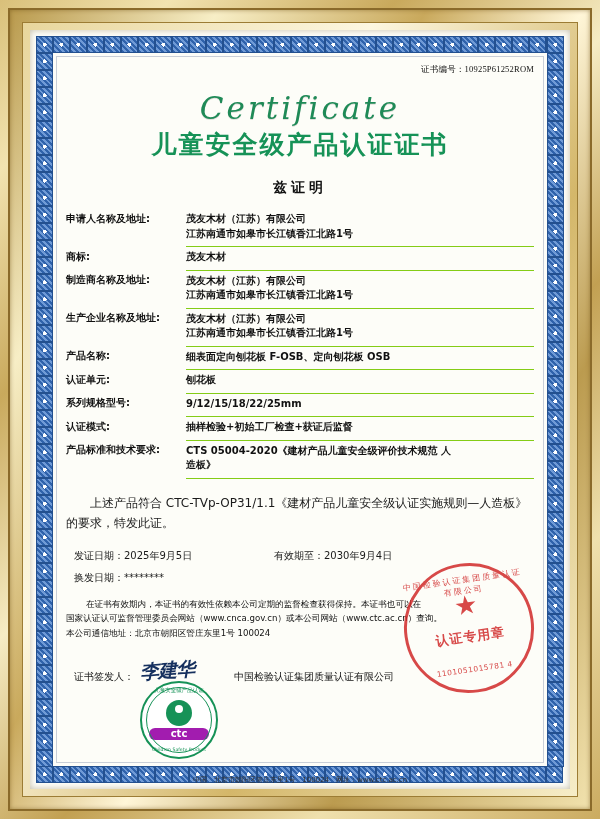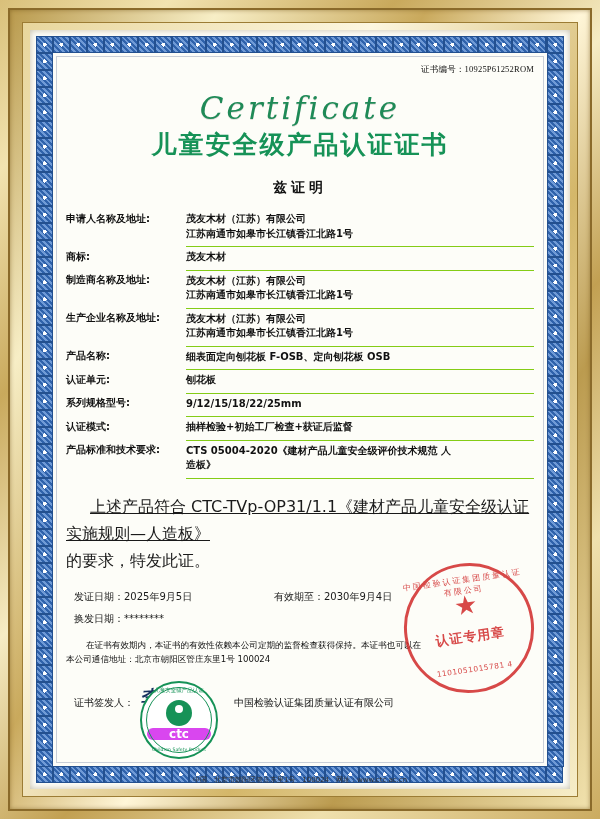--- a/index.html
+++ b/index.html
@@ -98,22 +98,22 @@
     padding-left:8px;
   }
   td.value{
     font-family:"DejaVu Sans", sans-serif;
     font-size:10px;color:#111;
     border-bottom:1px solid #84cc16;
     padding-left:4px;
   }
   td.value .l2{display:block;}
   .para{
-    margin-top:14px;font-size:16px;line-height:1.7;
-    font-family:"DejaVu Sans", sans-serif;text-indent:24px;text-decoration:underline;
+    margin-top:14px;font-size:12px;line-height:1.7;
+    font-family:"DejaVu Sans", sans-serif;text-indent:24px;
   }
   .dates{
     margin-top:16px;display:flex;font-size:10px;
     font-family:"DejaVu Sans", sans-serif;
   }
   .dates .d1{width:200px;padding-left:8px;}
   .dates .d2{flex:1;}
   .reissue{
     margin-top:8px;font-size:10px;padding-left:8px;
     font-family:"DejaVu Sans", sans-serif;
@@ -179,22 +179,22 @@
   }
   .logo .person{
     width:26px;height:26px;border-radius:50%;
     background:#169257;position:relative;margin-bottom:2px;
   }
   .logo .person:after{
     content:"";position:absolute;left:50%;top:5px;transform:translateX(-50%);
     width:8px;height:8px;border-radius:50%;background:#fff;
   }
   .logo .ctc{
-    font-family:"DejaVu Sans", sans-serif;font-size:12px;color:#169257;font-weight:bold;
-    background:#d946ef;color:#fff;border-radius:8px;padding:0 22px;line-height:12px;
+    font-family:"DejaVu Sans", sans-serif;font-size:10px;color:#169257;font-weight:bold;
+    background:#a21caf;color:#fff;border-radius:8px;padding:0 22px;line-height:12px;
   }
   .logo .arc-top{
     position:absolute;top:4px;left:0;right:0;text-align:center;
     font-size:5.5px;color:#169257;font-family:"DejaVu Sans", sans-serif;
   }
   .logo .arc-bot{
     position:absolute;bottom:5px;left:0;right:0;text-align:center;
     font-size:4.6px;color:#169257;font-family:"DejaVu Sans", sans-serif;
   }
   .footer{
@@ -459,20 +459,21 @@
           <span>有效期至：</span><span>2030年9月4日</span>
         </div>
       </div>
 
       <div class="reissue">
         <span>换发日期：</span><span>********</span>
       </div>
 
       <div class="note">
         <p class="indent">在证书有效期内，本证书的有效性依赖本公司定期的监督检查获得保持。本证书也可以在</p>
+        <p>国家认证认可监督管理委员会网站（www.cnca.gov.cn）或本公司网站（www.ctc.ac.cn）查询。</p>
         <p>本公司通信地址：北京市朝阳区管庄东里1号 100024</p>
       </div>
 
       <div class="sign-row">
         <span class="sign-label">证书签发人：</span>
         <span class="signature">李建华</span>
         <span class="org">中国检验认证集团质量认证有限公司</span>
       </div>
 
     </div>

